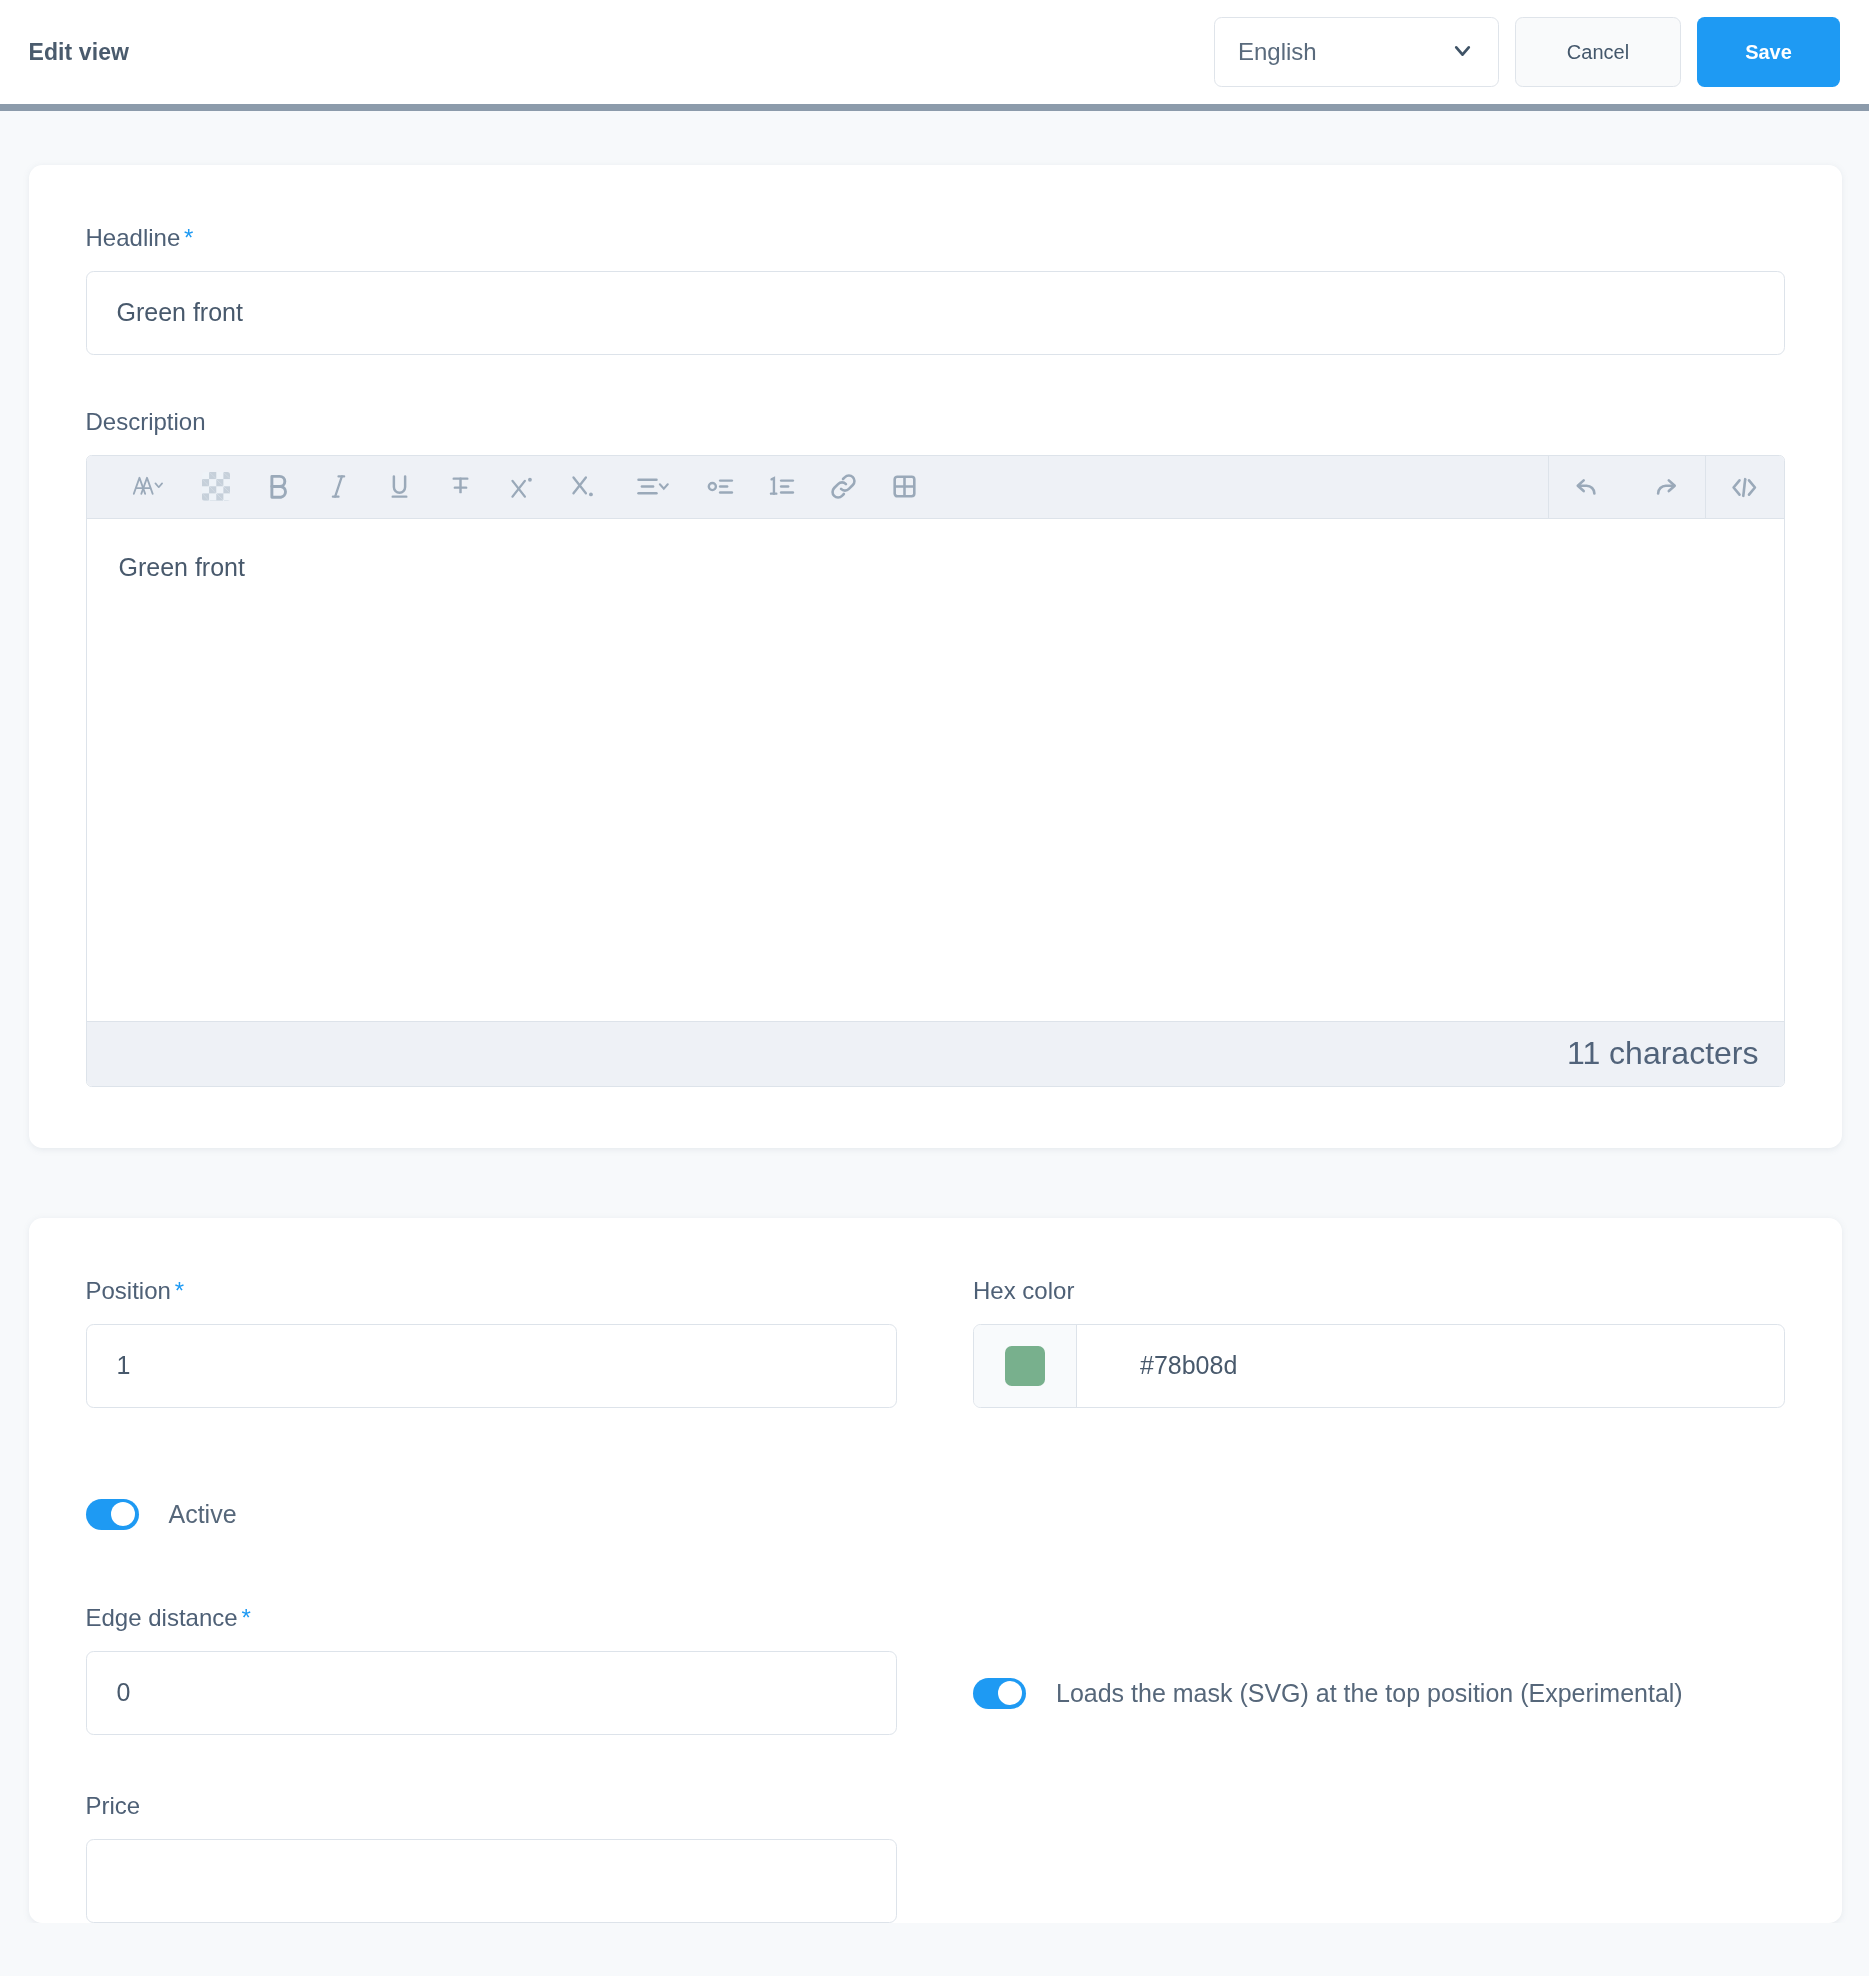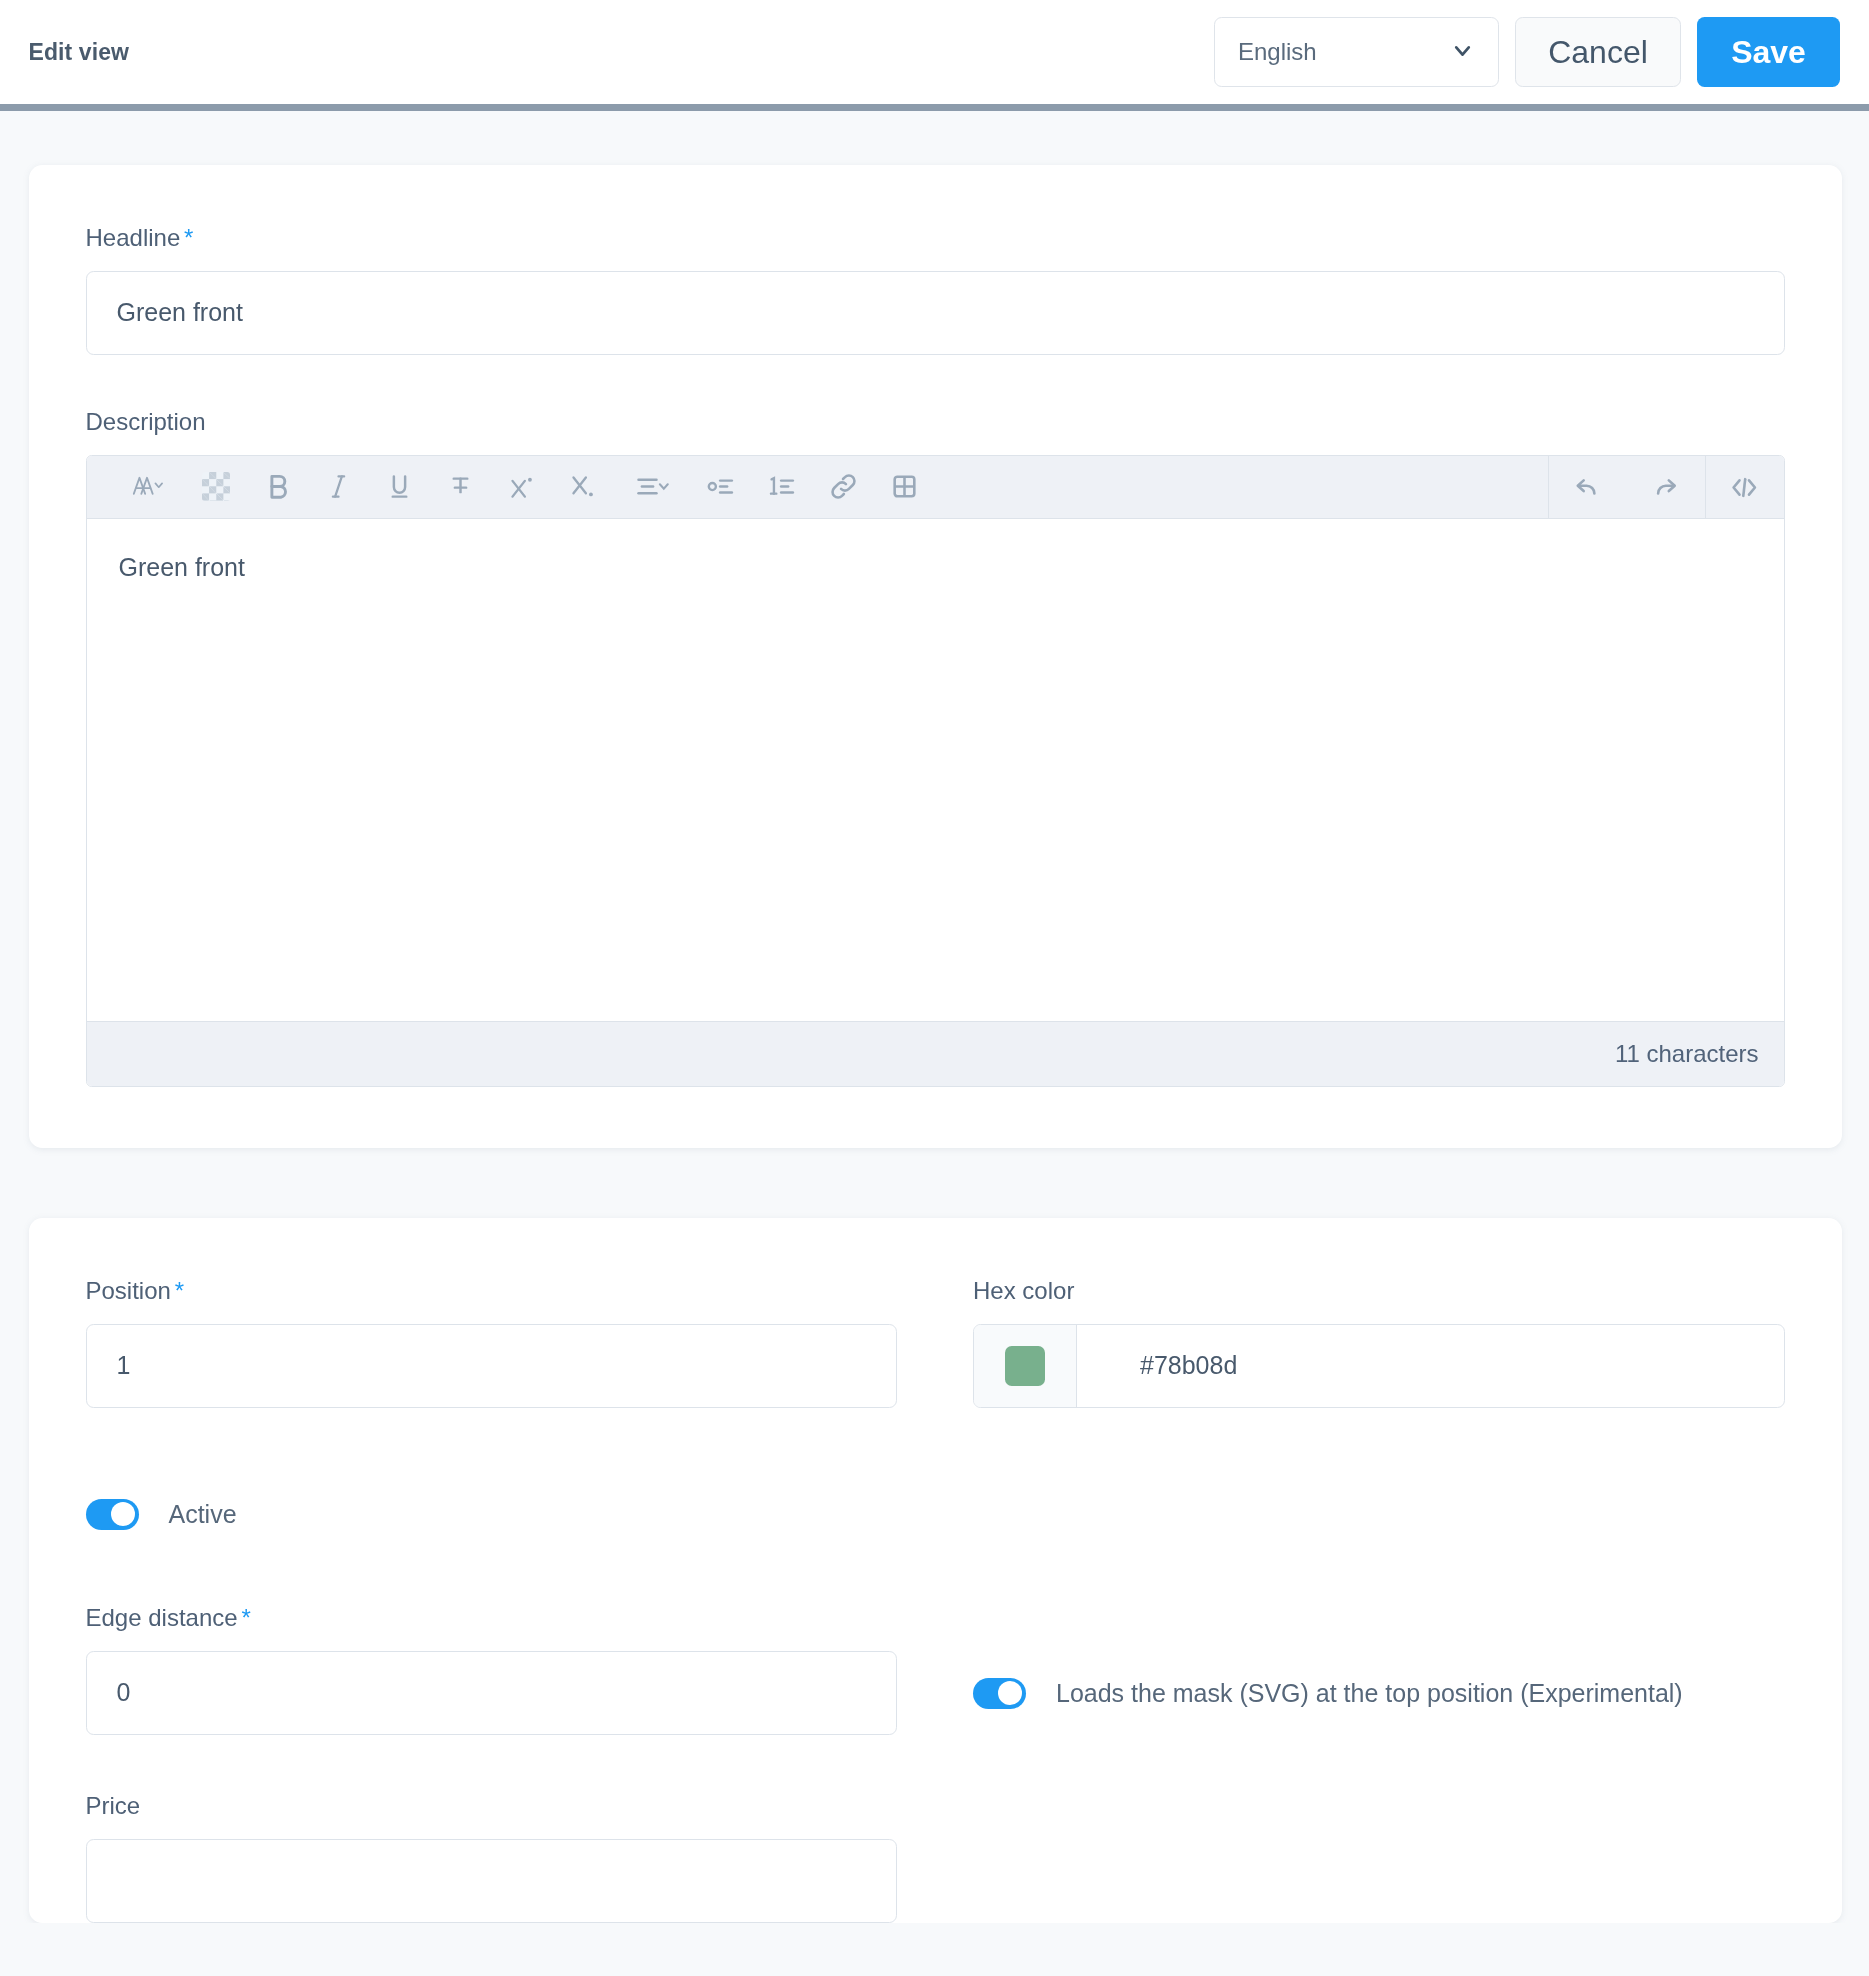--- a/index.html
+++ b/index.html
@@ -50,21 +50,21 @@
   .chev {
     margin-left: auto;
     display: block;
   }
   .btn {
     height: 70px;
     border-radius: 7.6px;
     display: flex;
     align-items: center;
     justify-content: center;
-    font-size: 32px;
+    font-size: 20px;
     cursor: pointer;
     border: 1px solid transparent;
     padding: 14px 27px;
   }
   .btn-cancel {
     background: #f9fafb;
     border-color: #dfe4ea;
     color: #44576b;
     min-width: 166px;
   }
@@ -182,21 +182,21 @@
     overflow: hidden;
   }
   .editor-footer {
     background: #eef1f6;
     border-top: 1px solid #dde3ea;
     height: 65px;
     display: flex;
     align-items: center;
     justify-content: flex-end;
     padding-right: 25px;
-    font-size: 24px;
+    font-size: 32px;
     color: #51637a;
   }
 
   
   .grid2 {
     display: grid;
     grid-template-columns: 1fr 1fr;
     column-gap: 76px;
   }
   .col-left, .col-right { min-width: 0; }

